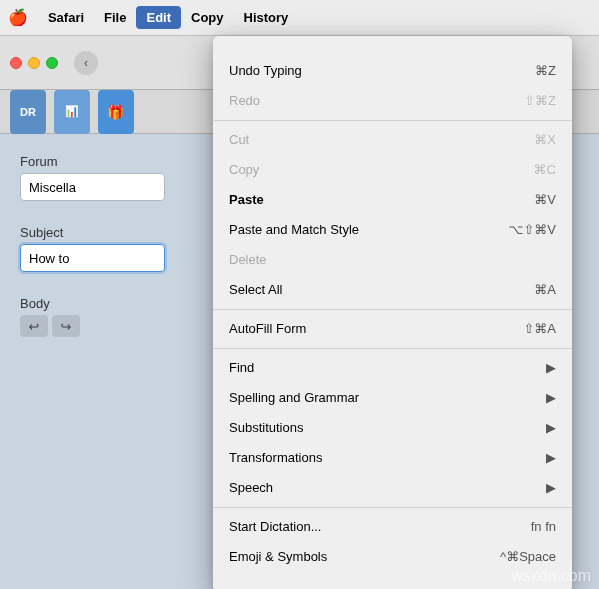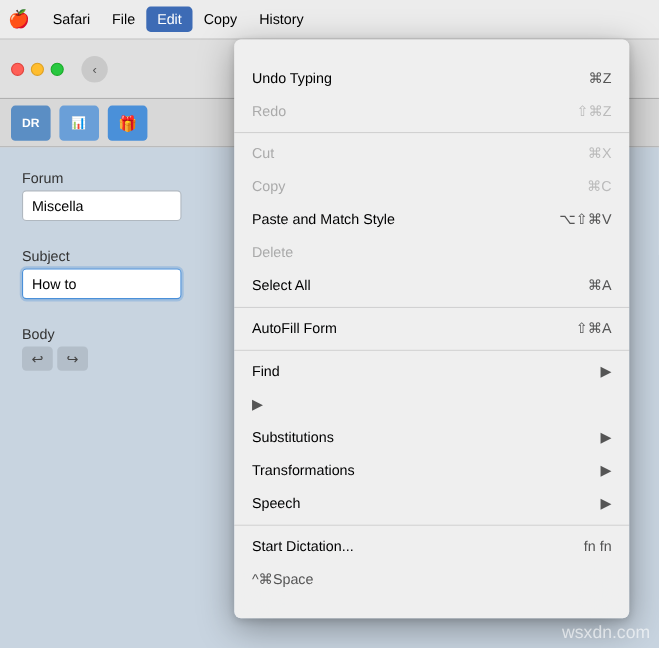--- a/index.html
+++ b/index.html
@@ -27,21 +27,21 @@
 
     .menubar-apple {
       font-size: 16px;
       margin-right: 10px;
       cursor: default;
     }
 
     .menubar-item {
       padding: 4px 10px;
       font-size: 13px;
-      font-weight: 400;
+      font-weight: 700;
       border-radius: 4px;
       cursor: default;
       color: #000;
     }
 
     .menubar-item.active {
       background: #3d6bb5;
       color: #fff;
       text-align: center;
     }
@@ -102,21 +102,21 @@
       height: 44px;
       display: flex;
       align-items: center;
       padding: 0 10px;
       gap: 8px;
       border-bottom: 1px solid #b0b0b0;
     }
 
     .toolbar-icon-box {
       width: 36px;
-      height: 32px;
+      height: 44px;
       background: #5b8ec4;
       border-radius: 4px;
       display: flex;
       align-items: center;
       justify-content: center;
       color: #fff;
       font-size: 11px;
       font-weight: bold;
     }
 
@@ -323,20 +323,24 @@
   <div class="menu-item disabled">
     <span class="menu-item-label">Cut</span>
     <span class="menu-item-shortcut">⌘X</span>
   </div>
 
   <div class="menu-item disabled">
     <span class="menu-item-label">Copy</span>
     <span class="menu-item-shortcut">⌘C</span>
   </div>
 
+  <div class="menu-item">
+    <span class="menu-item-label bold">Paste</span>
+    <span class="menu-item-shortcut">⌘V</span>
+  </div>
 
   <div class="menu-item">
     <span class="menu-item-label">Paste and Match Style</span>
     <span class="menu-item-shortcut">⌥⇧⌘V</span>
   </div>
 
   <div class="menu-item disabled">
     <span class="menu-item-label">Delete</span>
     <span class="menu-item-shortcut"></span>
   </div>
@@ -354,20 +358,21 @@
   </div>
 
   <div class="menu-separator"></div>
 
   <div class="menu-item">
     <span class="menu-item-label">Find</span>
     <span class="menu-item-shortcut">▶</span>
   </div>
 
   <div class="menu-item">
+    <span class="menu-item-label">Spelling and Grammar</span>
     <span class="menu-item-shortcut">▶</span>
   </div>
 
   <div class="menu-item">
     <span class="menu-item-label">Substitutions</span>
     <span class="menu-item-shortcut">▶</span>
   </div>
 
   <div class="menu-item">
     <span class="menu-item-label">Transformations</span>
@@ -380,17 +385,18 @@
   </div>
 
   <div class="menu-separator"></div>
 
   <div class="menu-item">
     <span class="menu-item-label">Start Dictation...</span>
     <span class="menu-item-shortcut">fn fn</span>
   </div>
 
   <div class="menu-item">
+    <span class="menu-item-label">Emoji &amp; Symbols</span>
     <span class="menu-item-shortcut">^⌘Space</span>
   </div>
 </div>
 
 <div class="watermark">wsxdn.com</div>
 
 </body></html>

